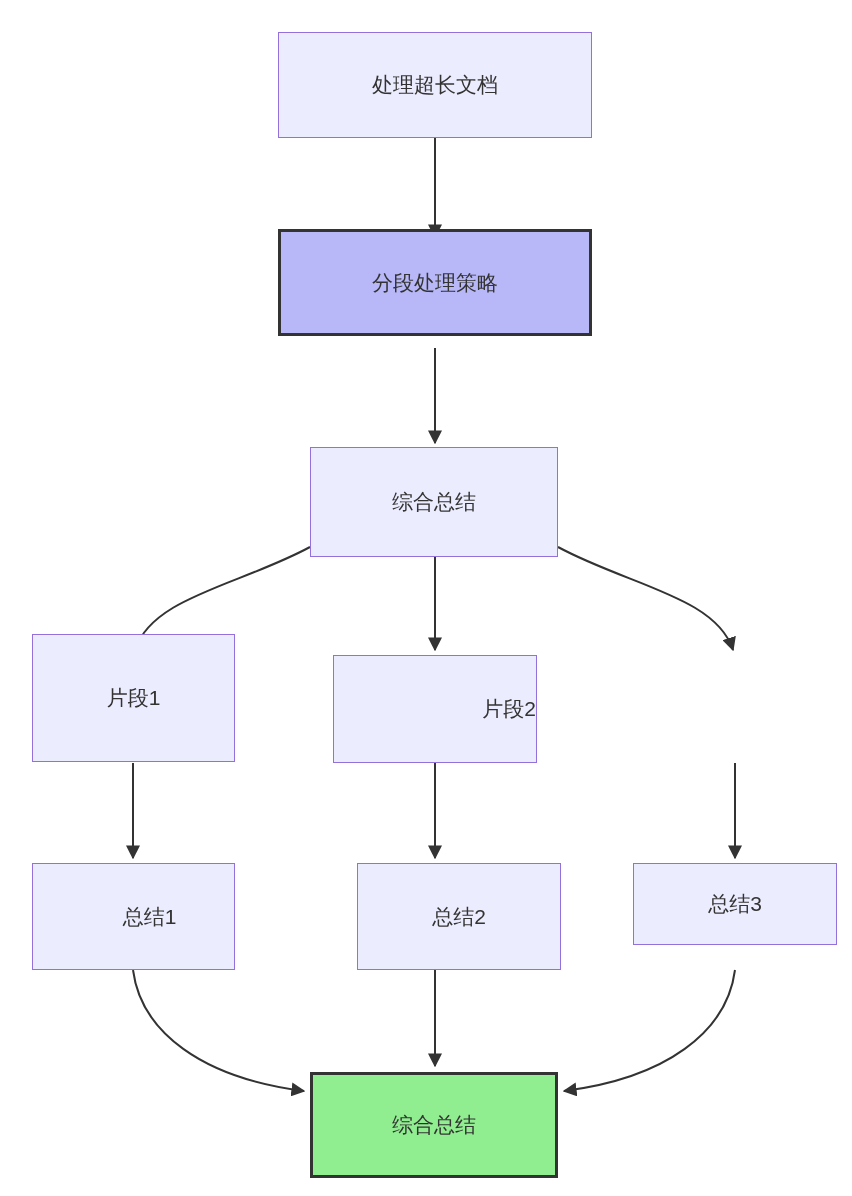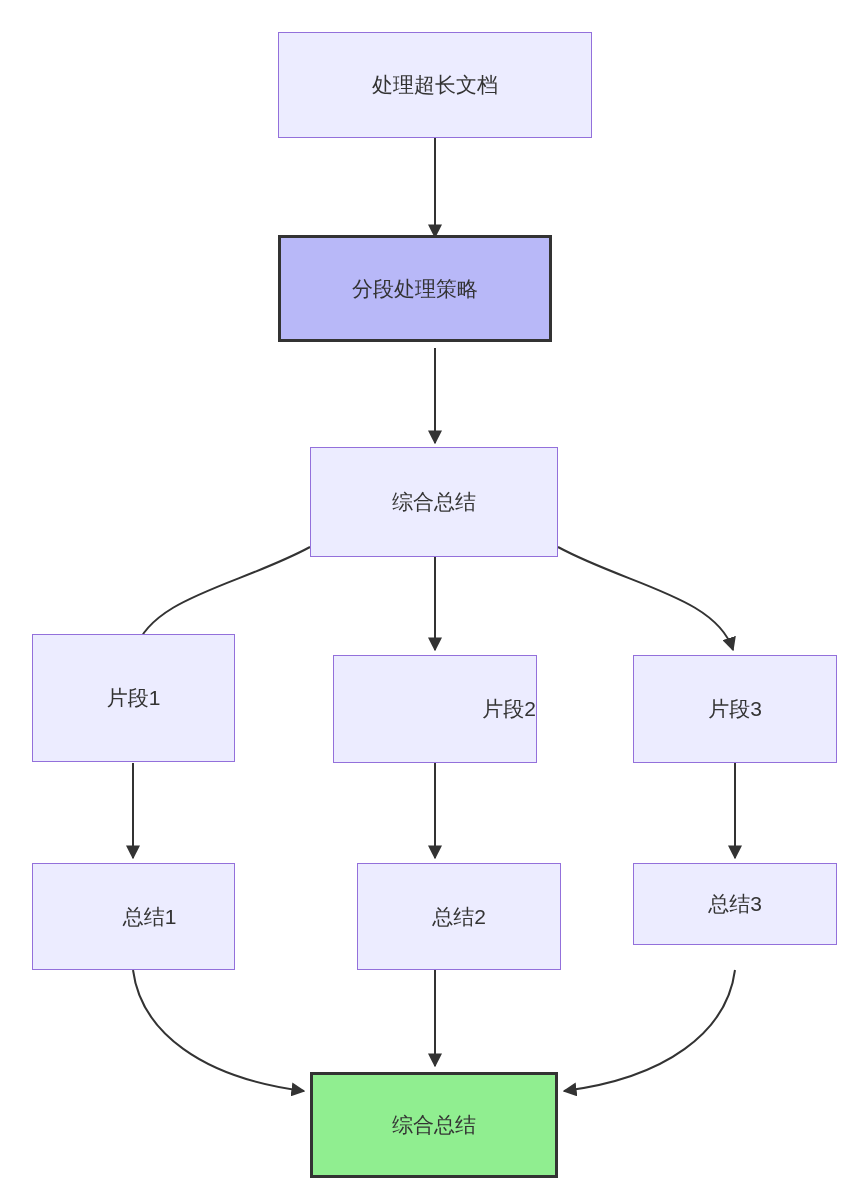--- a/index.html
+++ b/index.html
@@ -26,21 +26,21 @@
   .node.highlight{
     background:#b8b8f8;
     border:3.5px solid #333333;
   }
   .node.success{
     background:#90EE90;
     border:3px solid #333333;
   }
   
   .n1{left:278px;top:32px;width:314px;height:106px;}
-  .n2{left:278px;top:235px;width:274px;height:107px;}
+  .n2{left:278px;top:229px;width:314px;height:107px;}
   .n3{left:310px;top:447px;width:248px;height:110px;}
   .n4{left:32px; top:634px;width:203px;height:128px;}
   .n5{left:333px;top:655px;width:204px;height:108px;justify-content:flex-end;}
   .n6{left:633px;top:655px;width:204px;height:108px;}
   .n7{left:32px; top:863px;width:203px;height:107px;padding-left:32px;}
   .n8{left:333px;top:863px;width:204px;height:107px;margin-left:24px;}
   .n9{left:633px;top:863px;width:204px;height:82px;}
   .n10{left:310px;top:1072px;width:248px;height:106px;}
 </style>
 </head>
@@ -80,23 +80,20 @@
   </div>
 
   <div class="node n4">
     <span>片段1</span>
   </div>
 
   <div class="node n5">
     <span>片段2</span>
   </div>
 
-  <div class="node n6">
-    <span>片段3</span>
-  </div>
 
   <div class="node n7">
     <span>总结1</span>
   </div>
 
   <div class="node n8">
     <span>总结2</span>
   </div>
 
   <div class="node n9">

